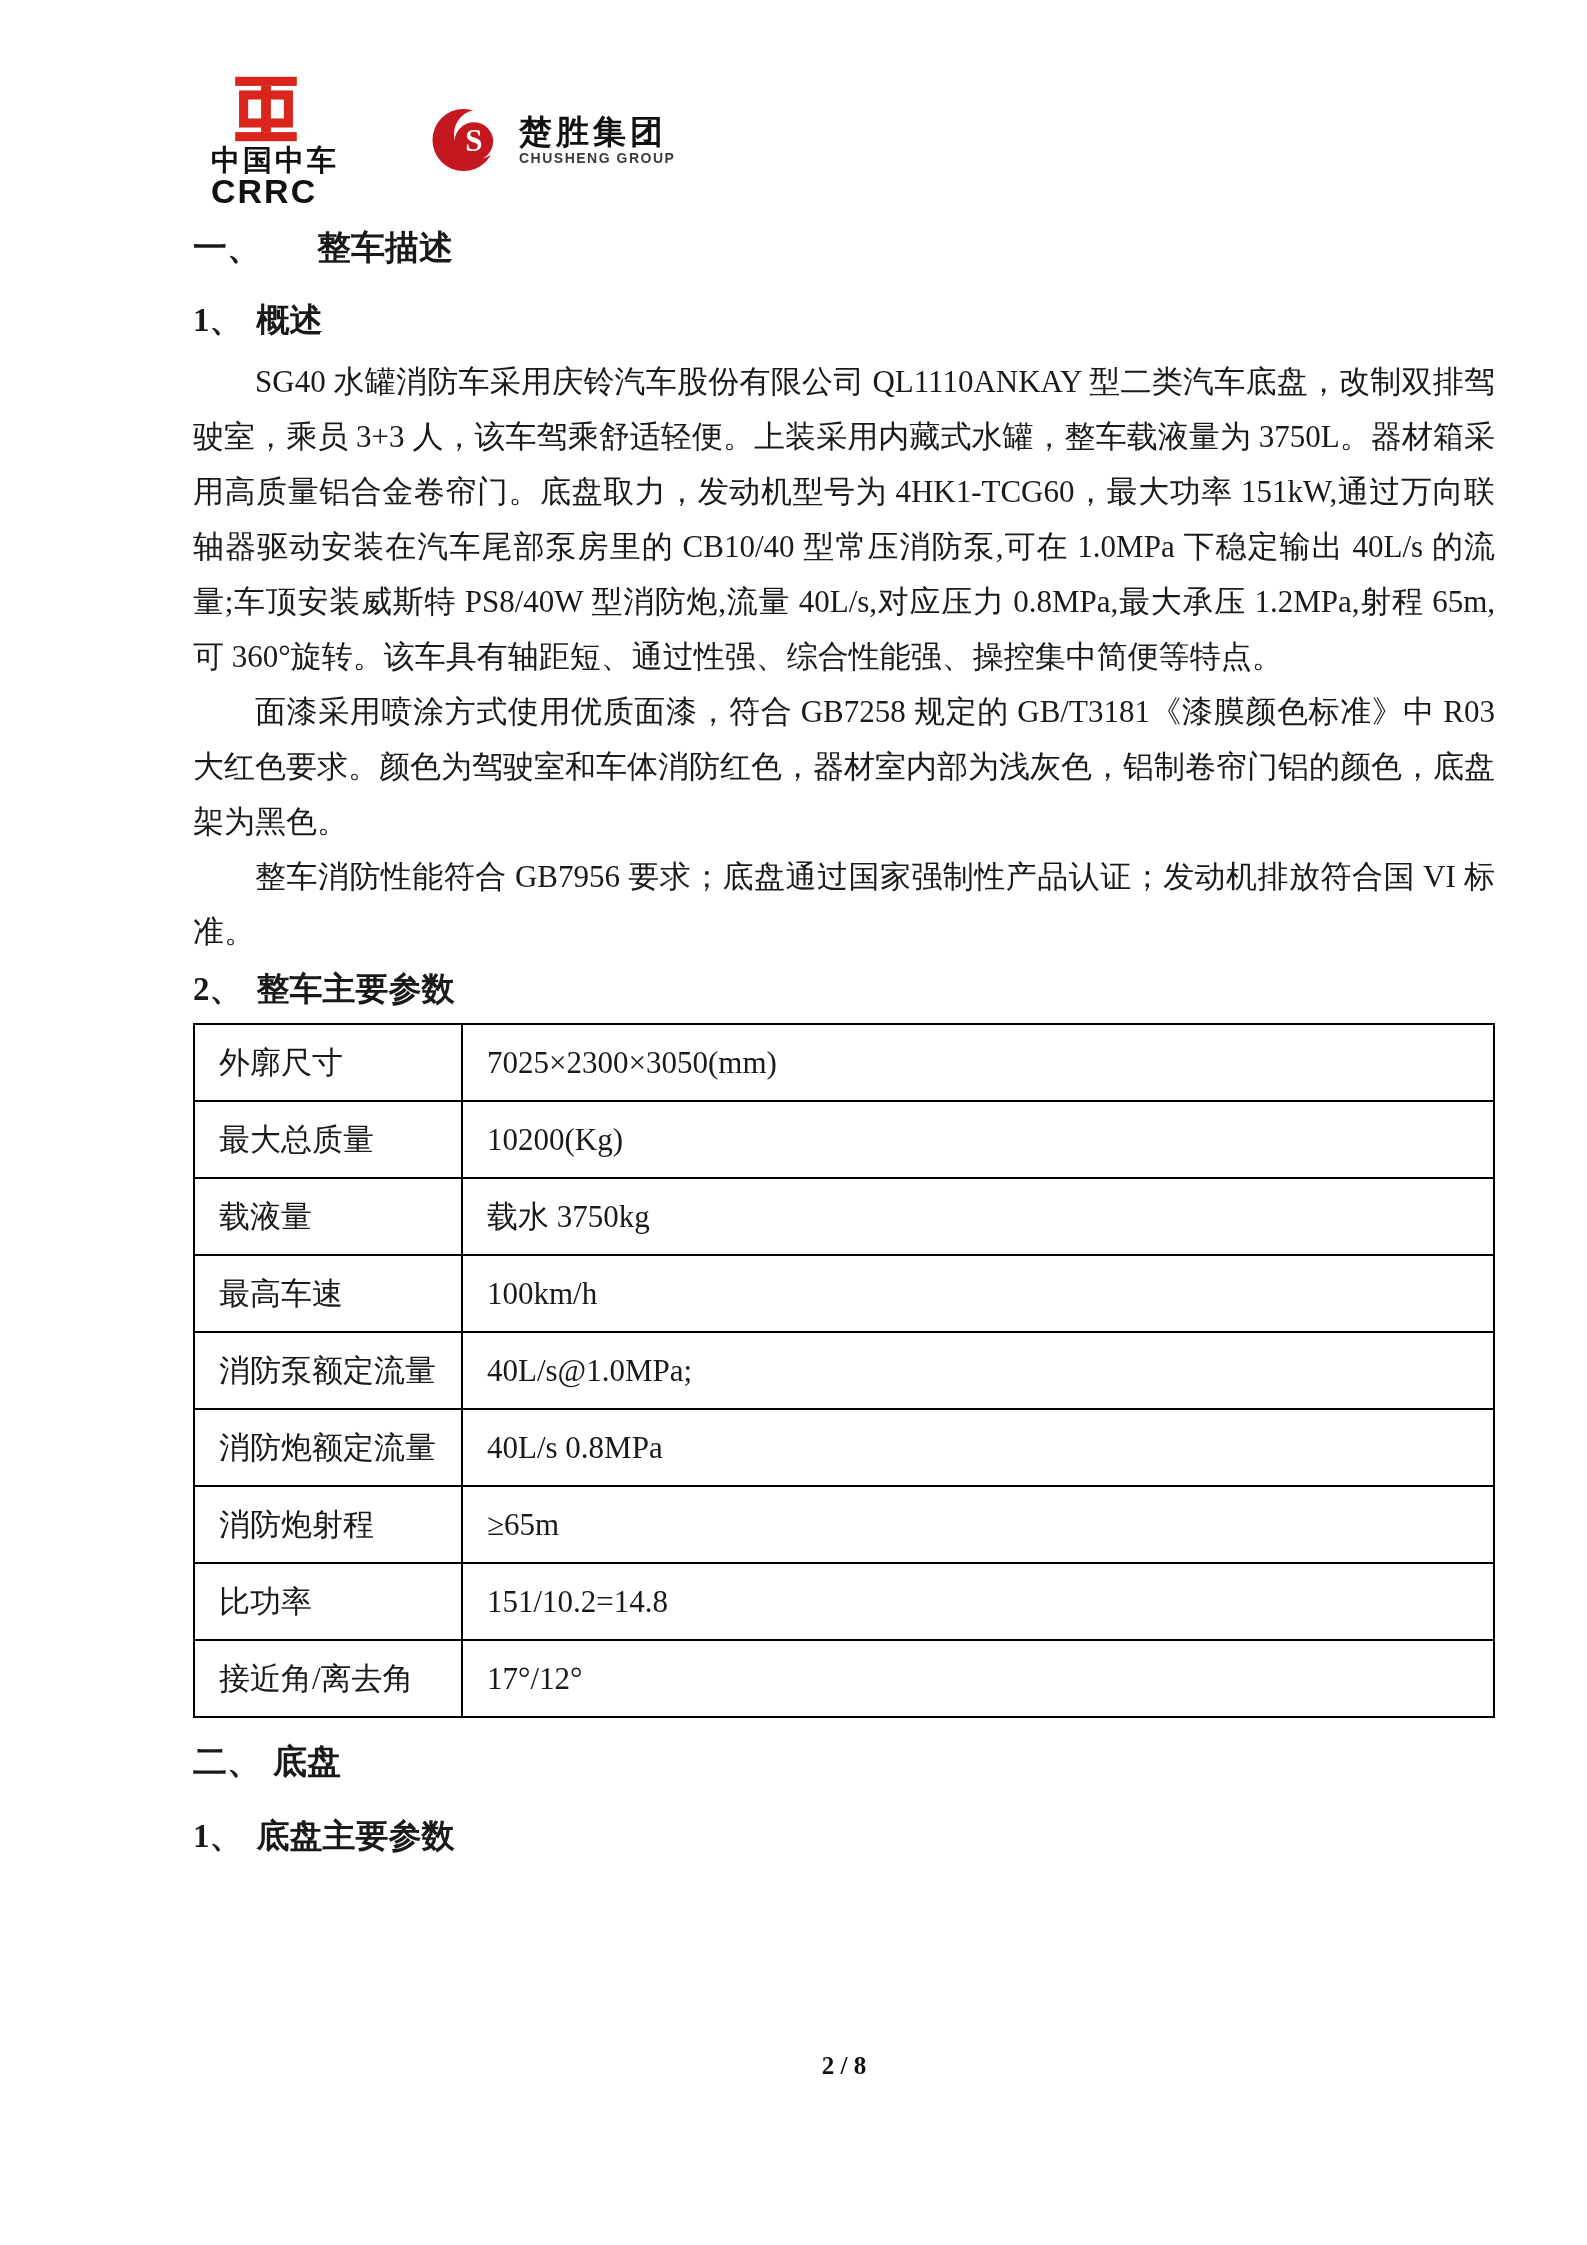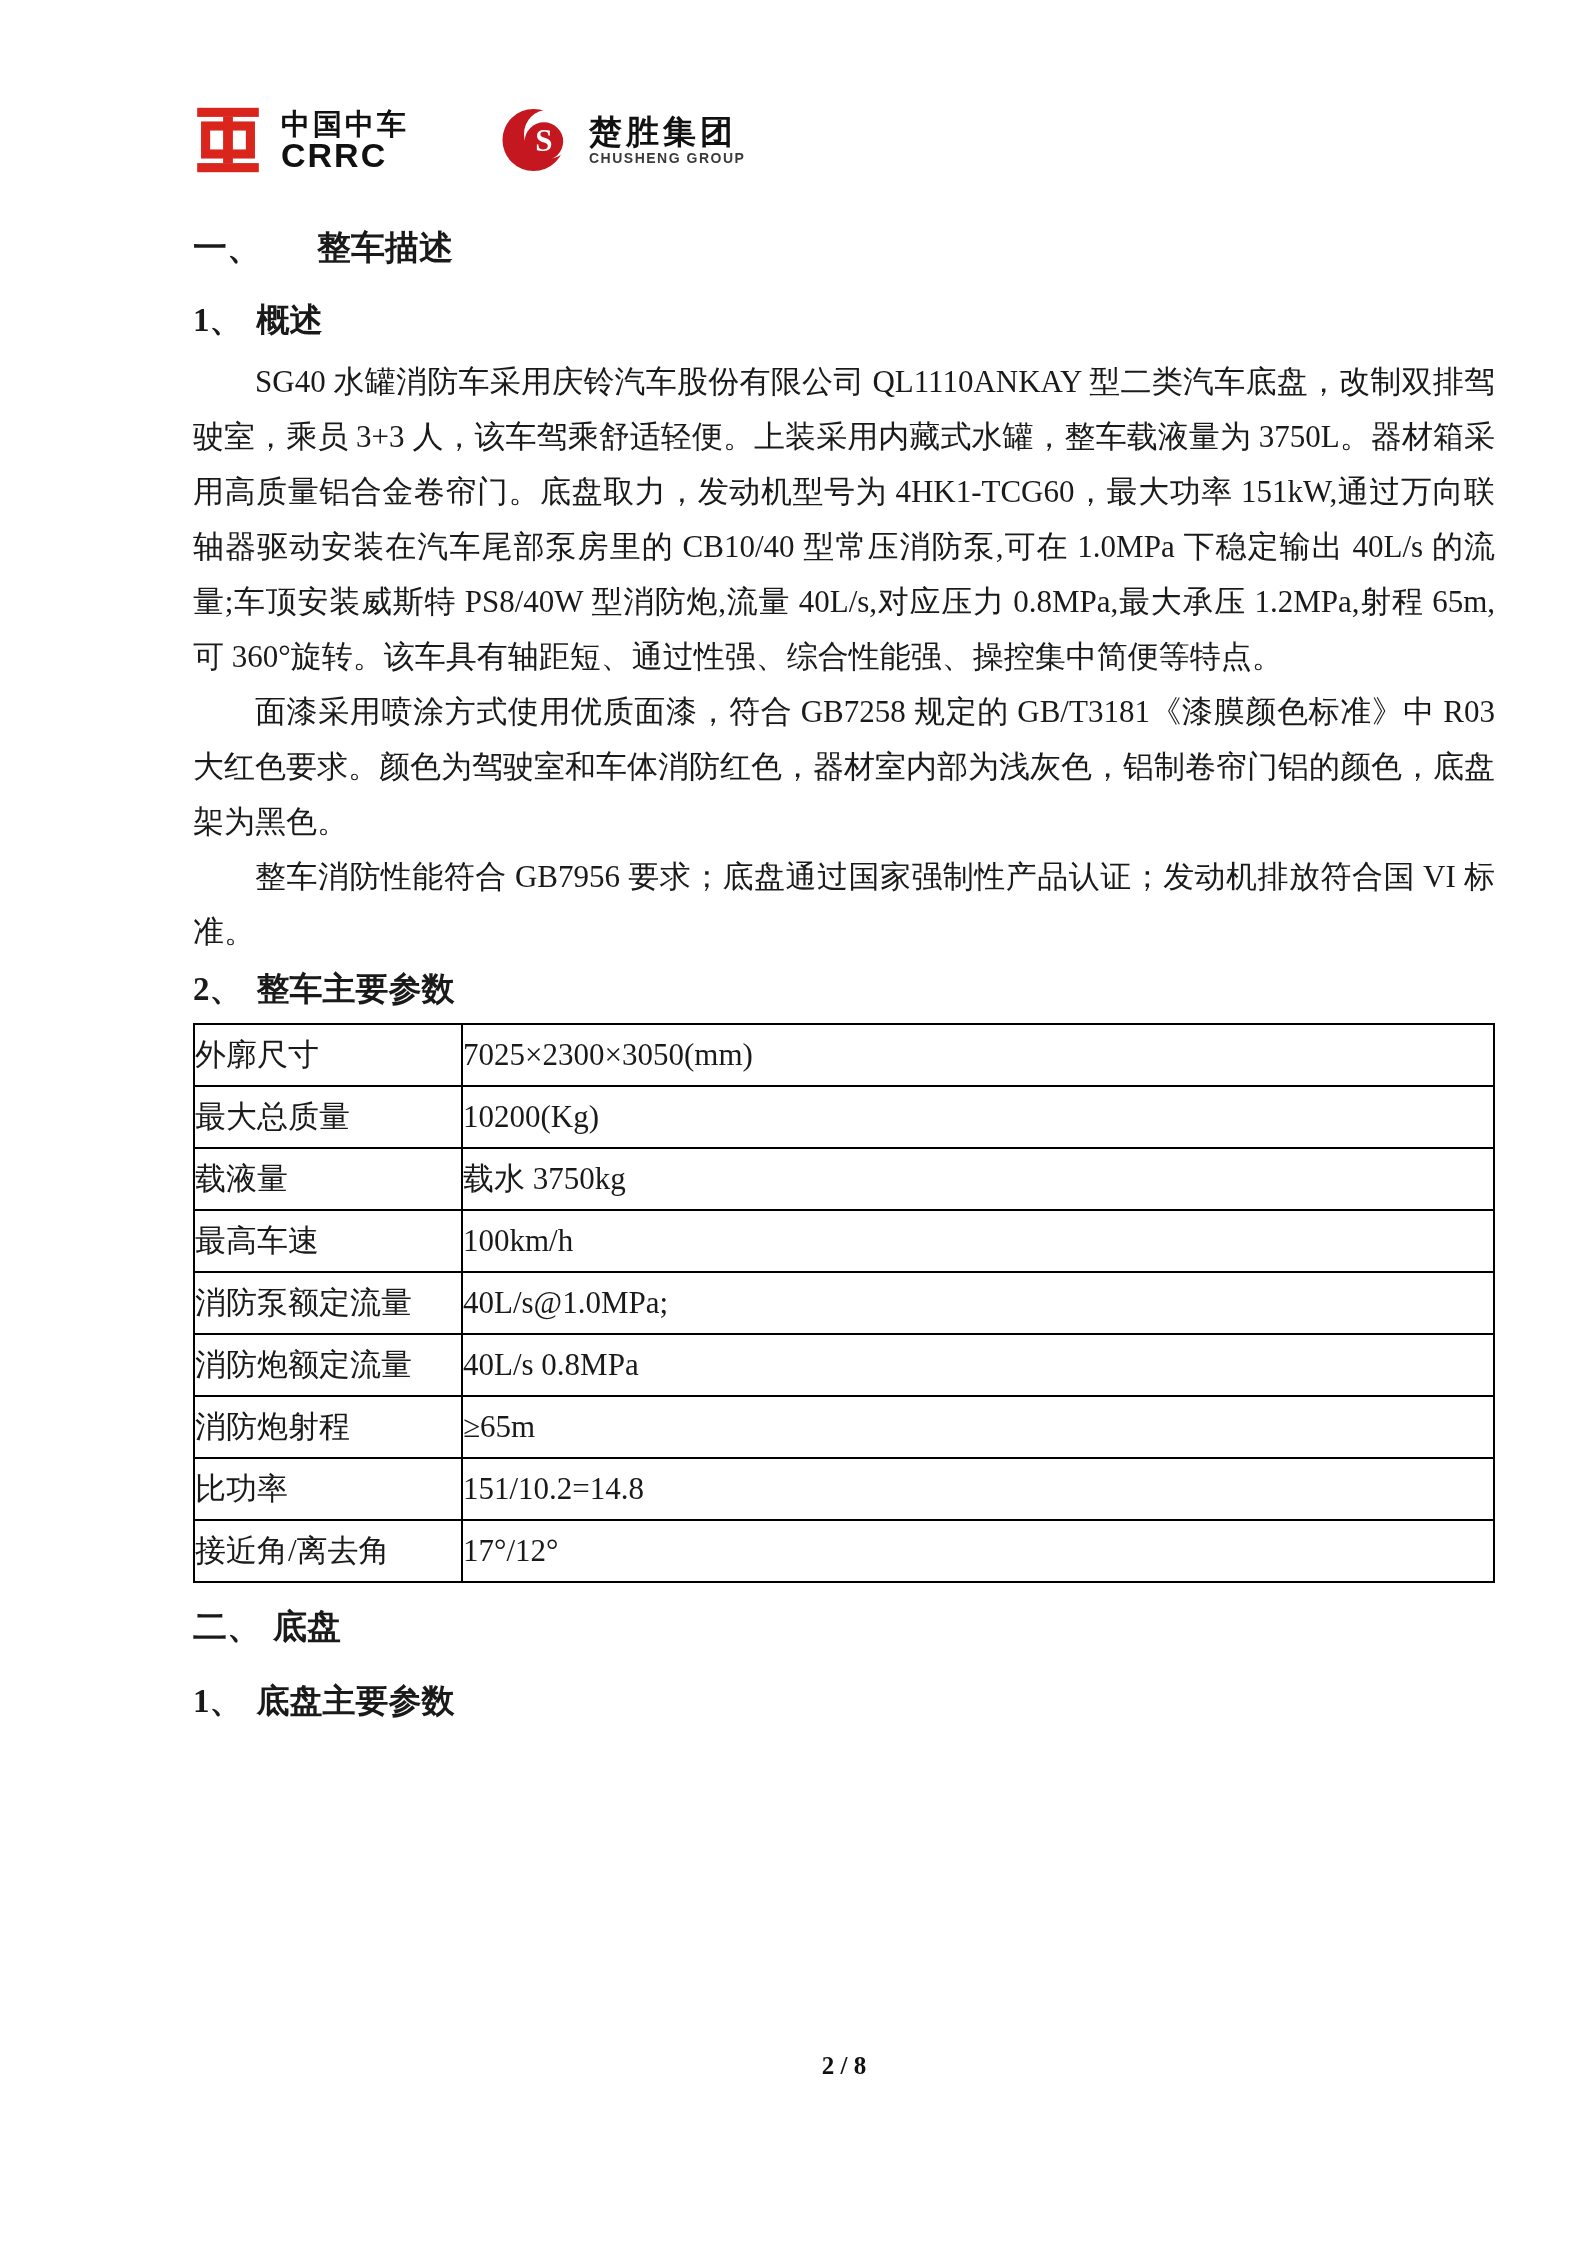--- a/index.html
+++ b/index.html
@@ -19,21 +19,21 @@
     background: #ffffff;
   }
 
   
   .logo-row {
     display: flex;
     align-items: center;
     height: 80px;
     margin-bottom: 48px;
   }
-  .crrc-logo { display: flex; align-items: center; }
+  .crrc-logo { display: flex; align-items: center; flex-direction: column; }
   .crrc-emblem { width: 70px; height: 72px; display: block; }
   .crrc-text { margin-left: 18px; display: flex; flex-direction: column; justify-content: center; }
   .crrc-cn {
     font-size: 29px; font-weight: bold; color: #111;
     letter-spacing: 3px; line-height: 30px;
     font-family: "Liberation Sans", sans-serif;
   }
   .crrc-en {
     font-size: 34px; font-weight: 900; color: #111;
     line-height: 32px; letter-spacing: 2px;
@@ -80,23 +80,24 @@
 
   
   table.params {
     border-collapse: collapse;
     width: 1302px;
     margin: 10px 0 24px 0;
     table-layout: fixed;
   }
   table.params td {
     border: 2px solid #000;
-    height: 62px;
+    height: 77px;
     font-size: 31px;
     vertical-align: middle;
+    padding-left: 24px;
     color: #1a1a1a;
   }
   table.params td.c1 { width: 268px; }
   .sect-bottom { margin-top: 18px; }
   .h-gap { margin-bottom: 34px; }
 
   
   .footer {
     position: absolute;
     left: 193px;

